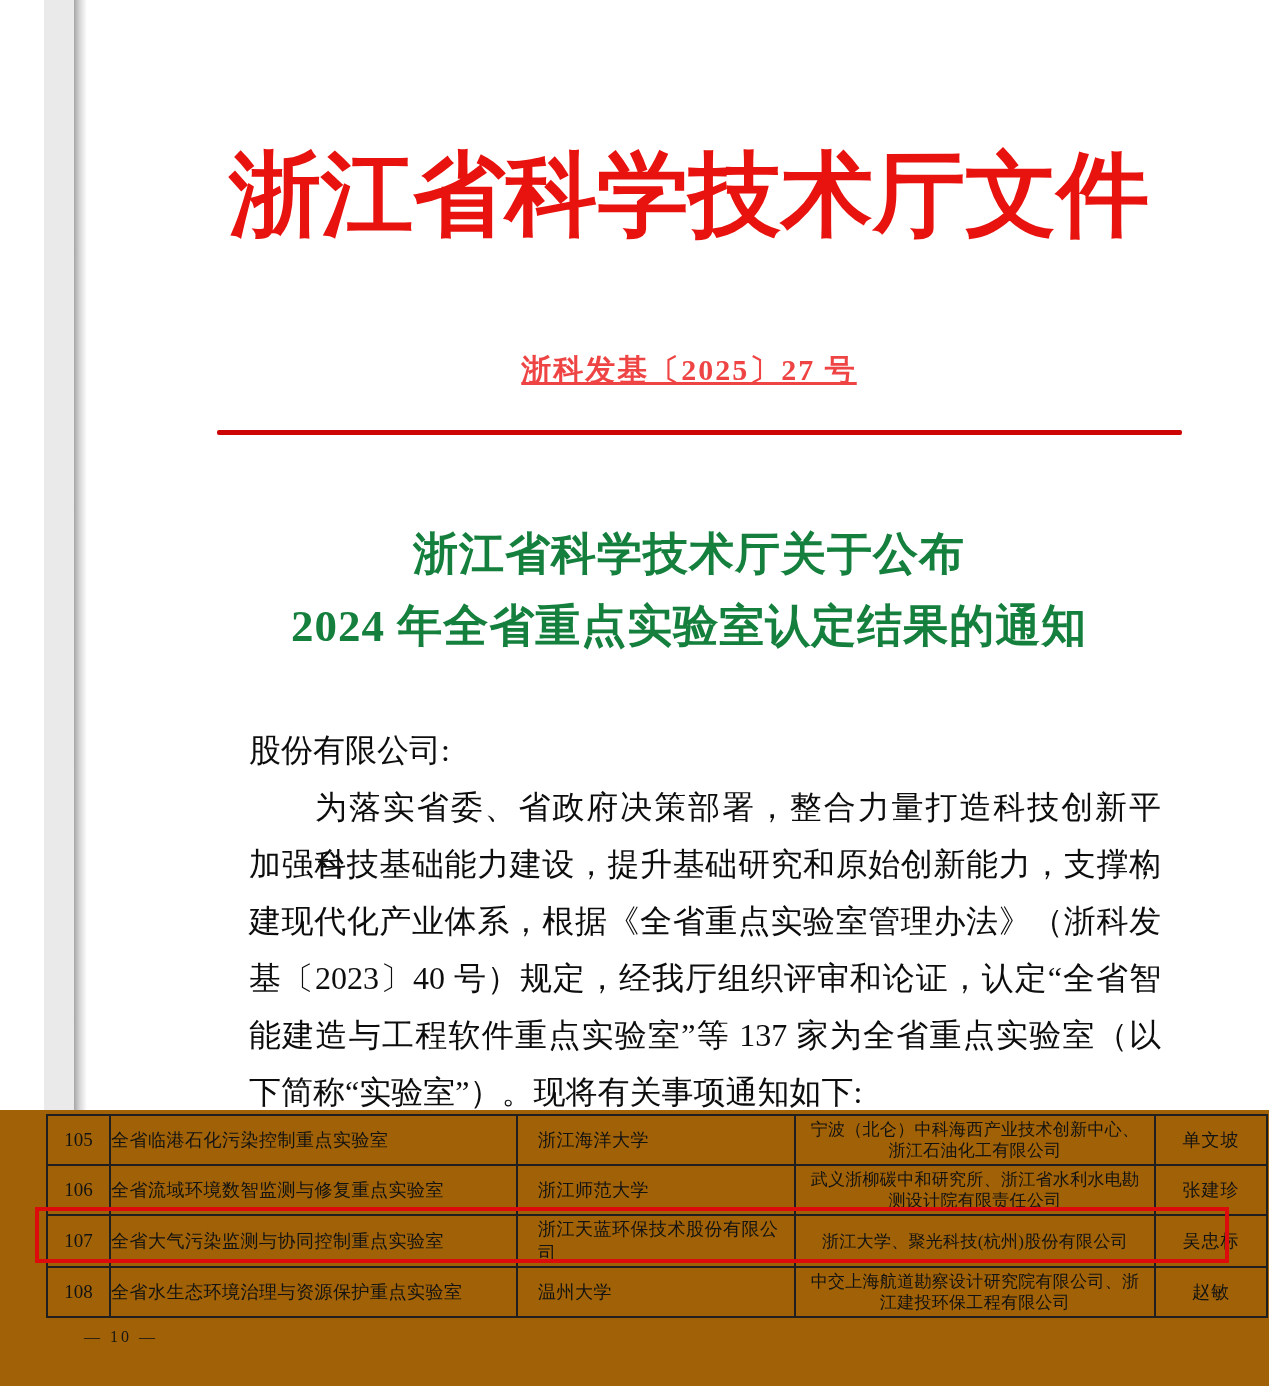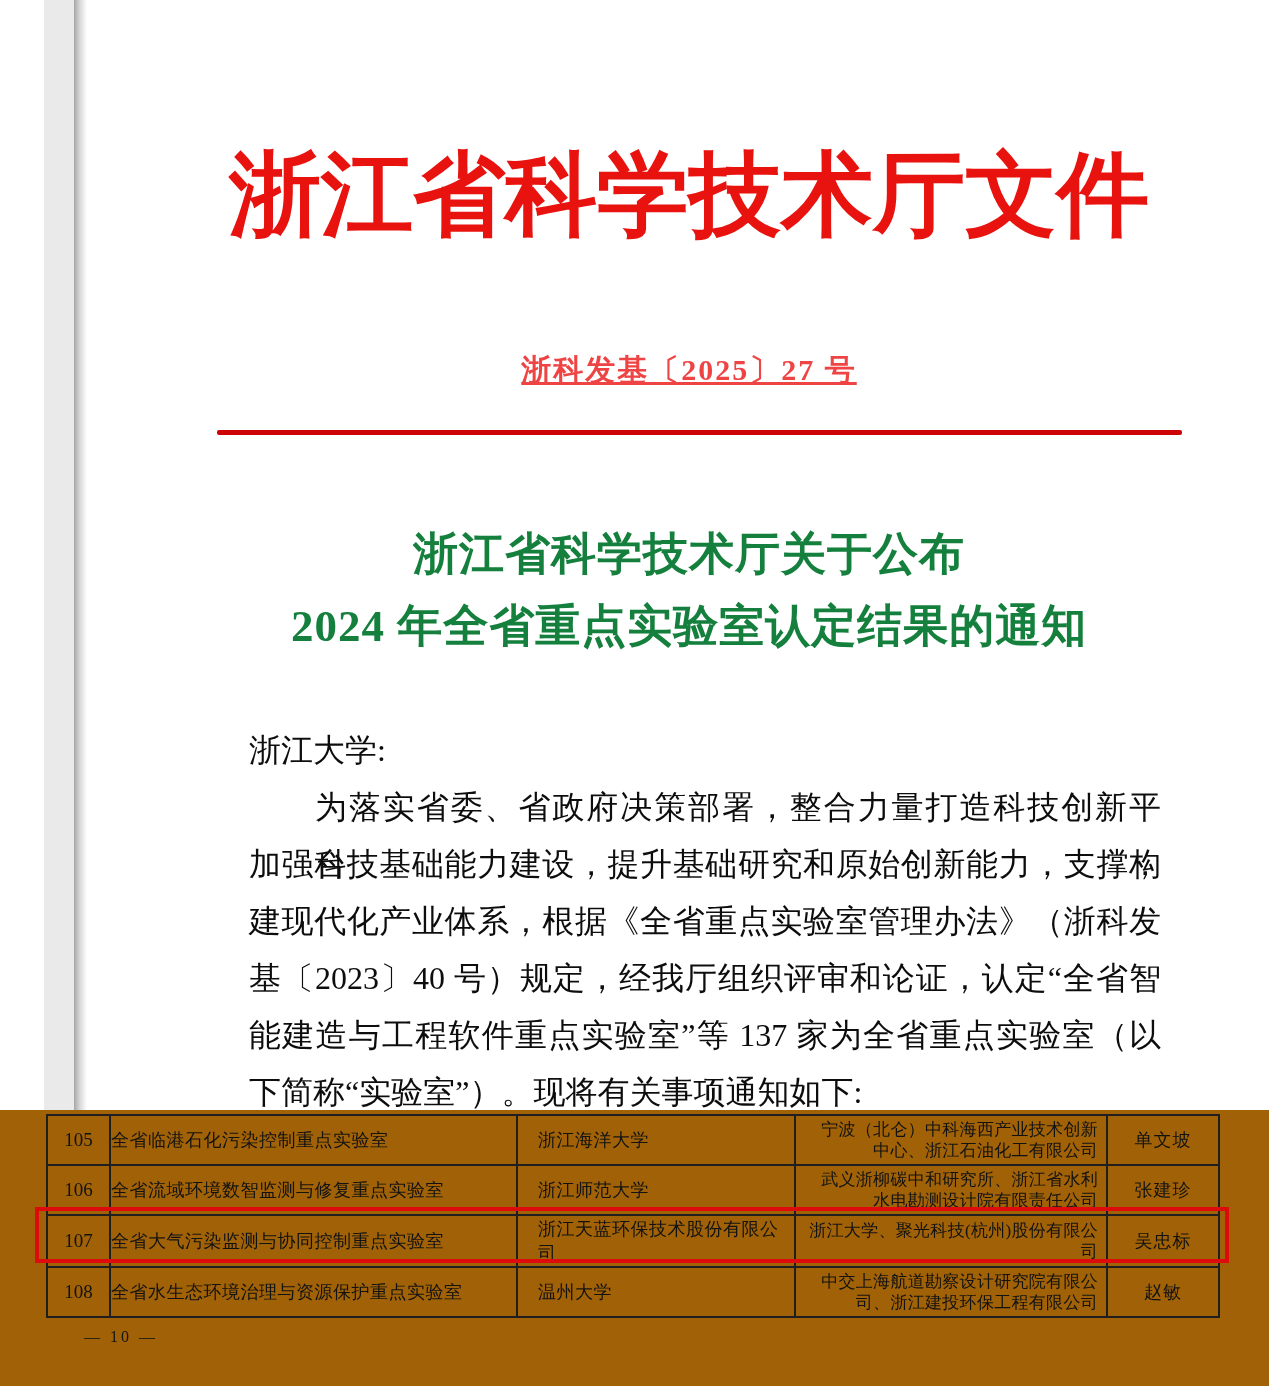--- a/index.html
+++ b/index.html
@@ -133,21 +133,21 @@
   table.result-table td {
     border: 2px solid #1f1f1f;
     height: 50px;
     box-sizing: border-box;
     vertical-align: middle;
     color: #121212;
   }
   td.c-no     { width: 63px;  text-align: center; font-size: 19px; }
   td.c-lab    { width: 407px; text-align: left; font-size: 18px; padding-left: 0; letter-spacing: 0.5px; }
   td.c-org    { width: 278px; text-align: left; font-size: 18px; padding-left: 20px; letter-spacing: 0.5px; }
-  td.c-part   { width: 312px; text-align: right; font-size: 17px; padding: 2px 8px; line-height: 21px; letter-spacing: 0.3px; }
+  td.c-part   { width: 360px; text-align: center; font-size: 17px; padding: 2px 8px; line-height: 21px; letter-spacing: 0.3px; }
   td.c-leader { width: 112px; text-align: center; font-size: 18px; letter-spacing: 1px; }
 
   .highlight-box {
     position: absolute;
     left: 35px; top: 97px;
     width: 1194px; height: 56px;
     border: 4px solid #dd0b0b;
     box-sizing: border-box;
     pointer-events: none;
   }
@@ -169,21 +169,21 @@
   <div class="margin-right"></div>
 
   <div class="header-title">浙江省科学技术厅文件</div>
   <div class="doc-number">浙科发基〔2025〕27 号</div>
   <div class="red-rule"></div>
 
   <div class="notice-title line1">浙江省科学技术厅关于公布</div>
   <div class="notice-title line2">2024 年全省重点实验室认定结果的通知</div>
 
   <div class="body-text">
-    <div class="body-line salutation">浙江大学:</div>
+    <div class="body-line salutation">股份有限公司:</div>
     <div class="body-line indent">为落实省委、省政府决策部署，整合力量打造科技创新平台，</div>
     <div class="body-line">加强科技基础能力建设，提升基础研究和原始创新能力，支撑构</div>
     <div class="body-line">建现代化产业体系，根据《全省重点实验室管理办法》（浙科发</div>
     <div class="body-line">基〔2023〕40 号）规定，经我厅组织评审和论证，认定“全省智</div>
     <div class="body-line">能建造与工程软件重点实验室”等 137 家为全省重点实验室（以</div>
     <div class="body-line last">下简称“实验室”）。现将有关事项通知如下:</div>
   </div>
 </div>
 
 <div class="bottom-area">

